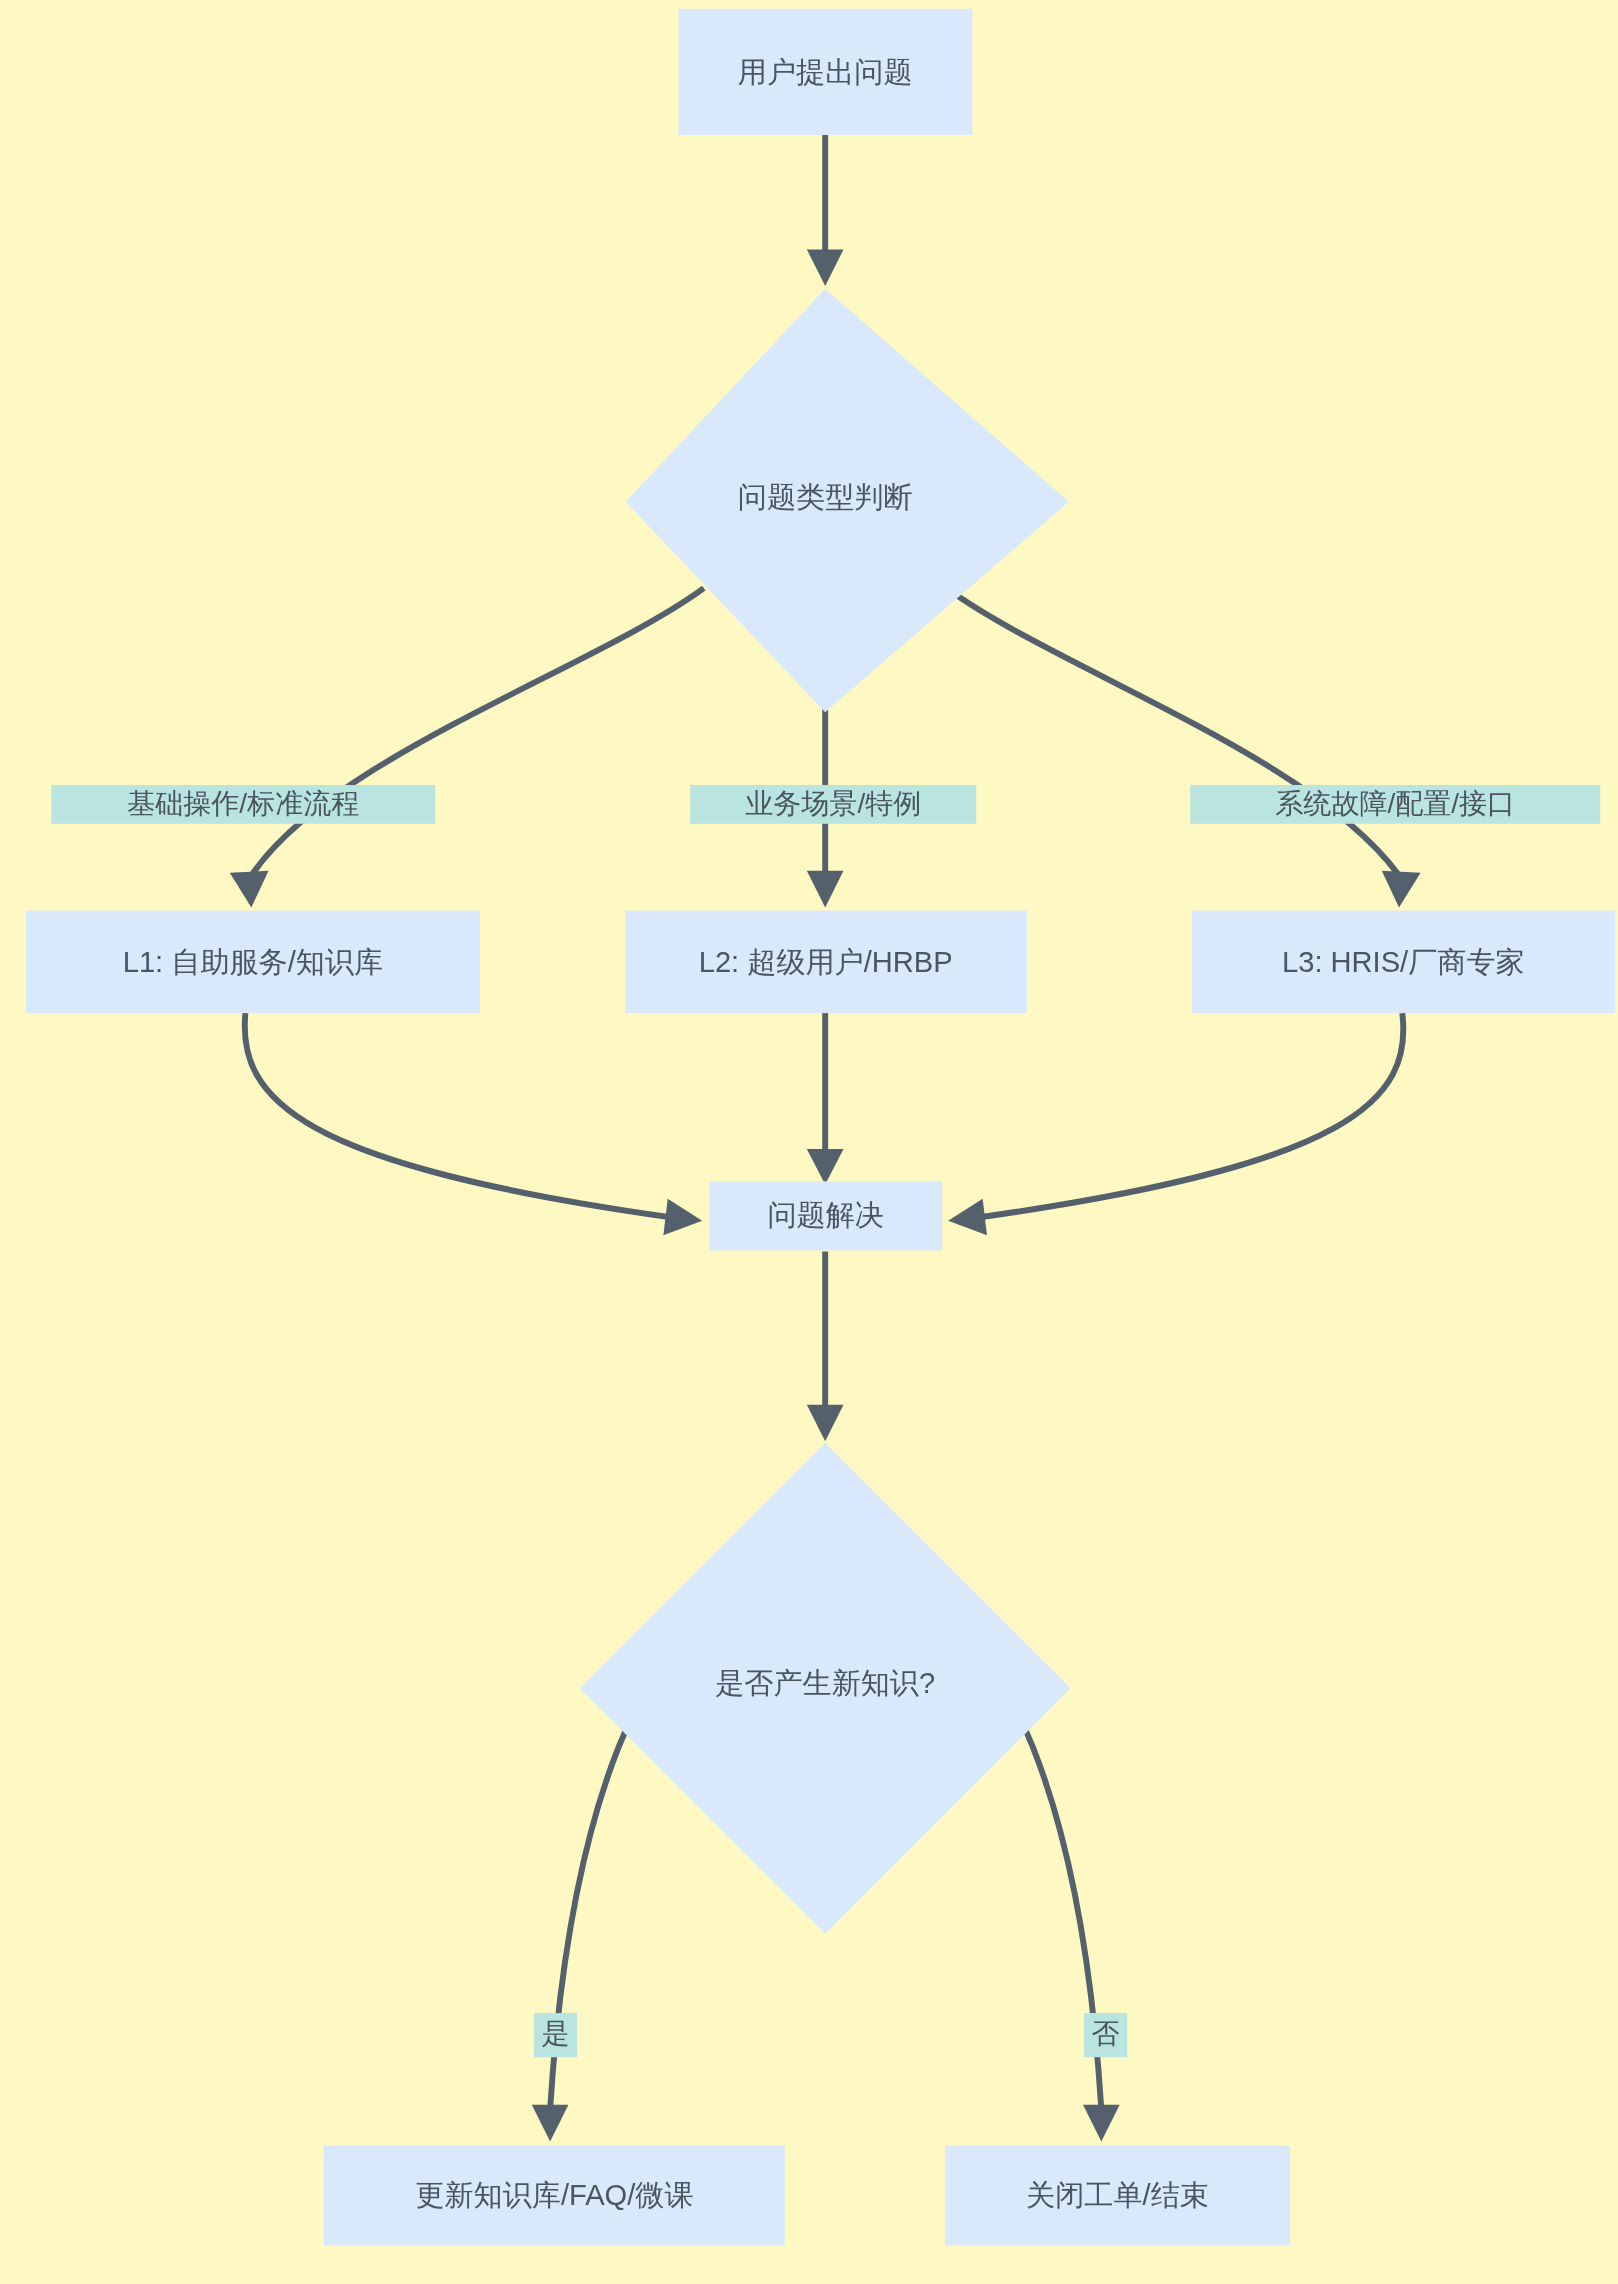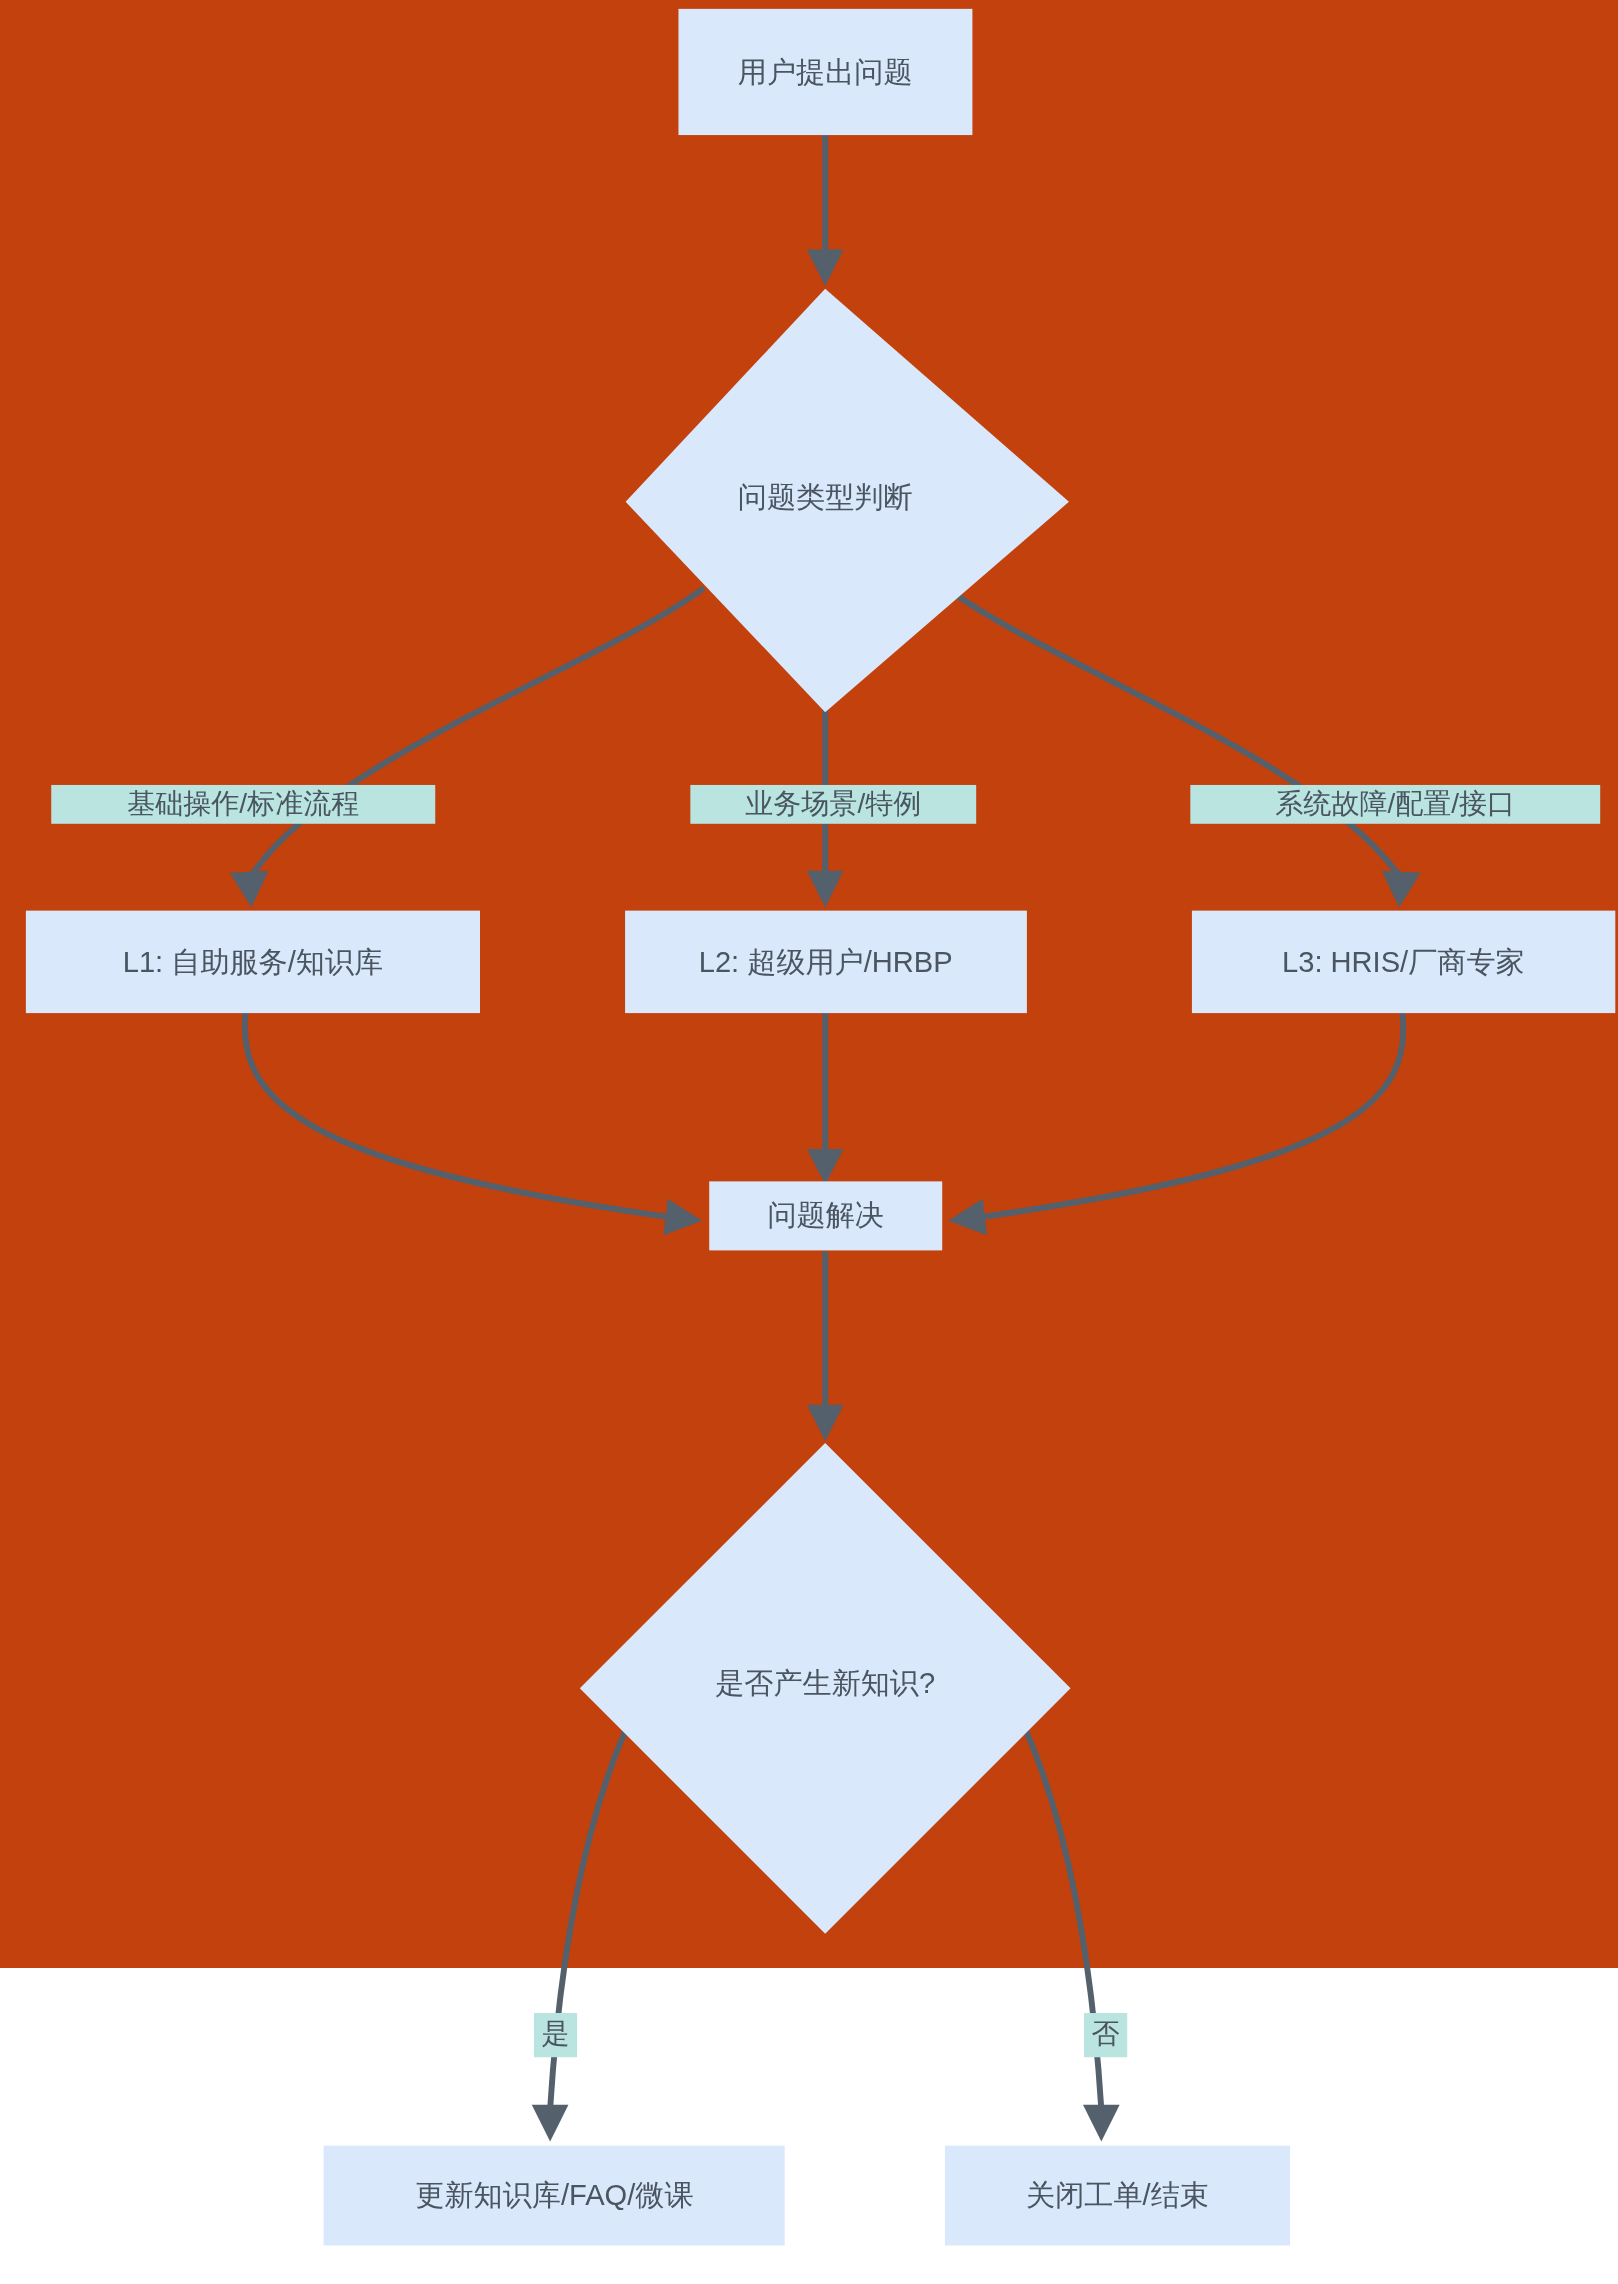--- a/index.html
+++ b/index.html
@@ -9,22 +9,22 @@
   }
   body {
     width: 1618px;
     height: 2284px;
     font-family: "Liberation Sans", "DejaVu Sans", sans-serif;
     overflow: hidden;
   }
   #flowchart-root {
     position: relative;
     width: 1618px;
-    height: 1968px;
-    background: #c2410c;
+    height: 2284px;
+    background: #fef9c3;
   }
   svg.fc {
     position: absolute;
     top: 0;
     left: 0;
     width: 1618px;
     height: 2284px;
     display: block;
   }
   .node-label {

